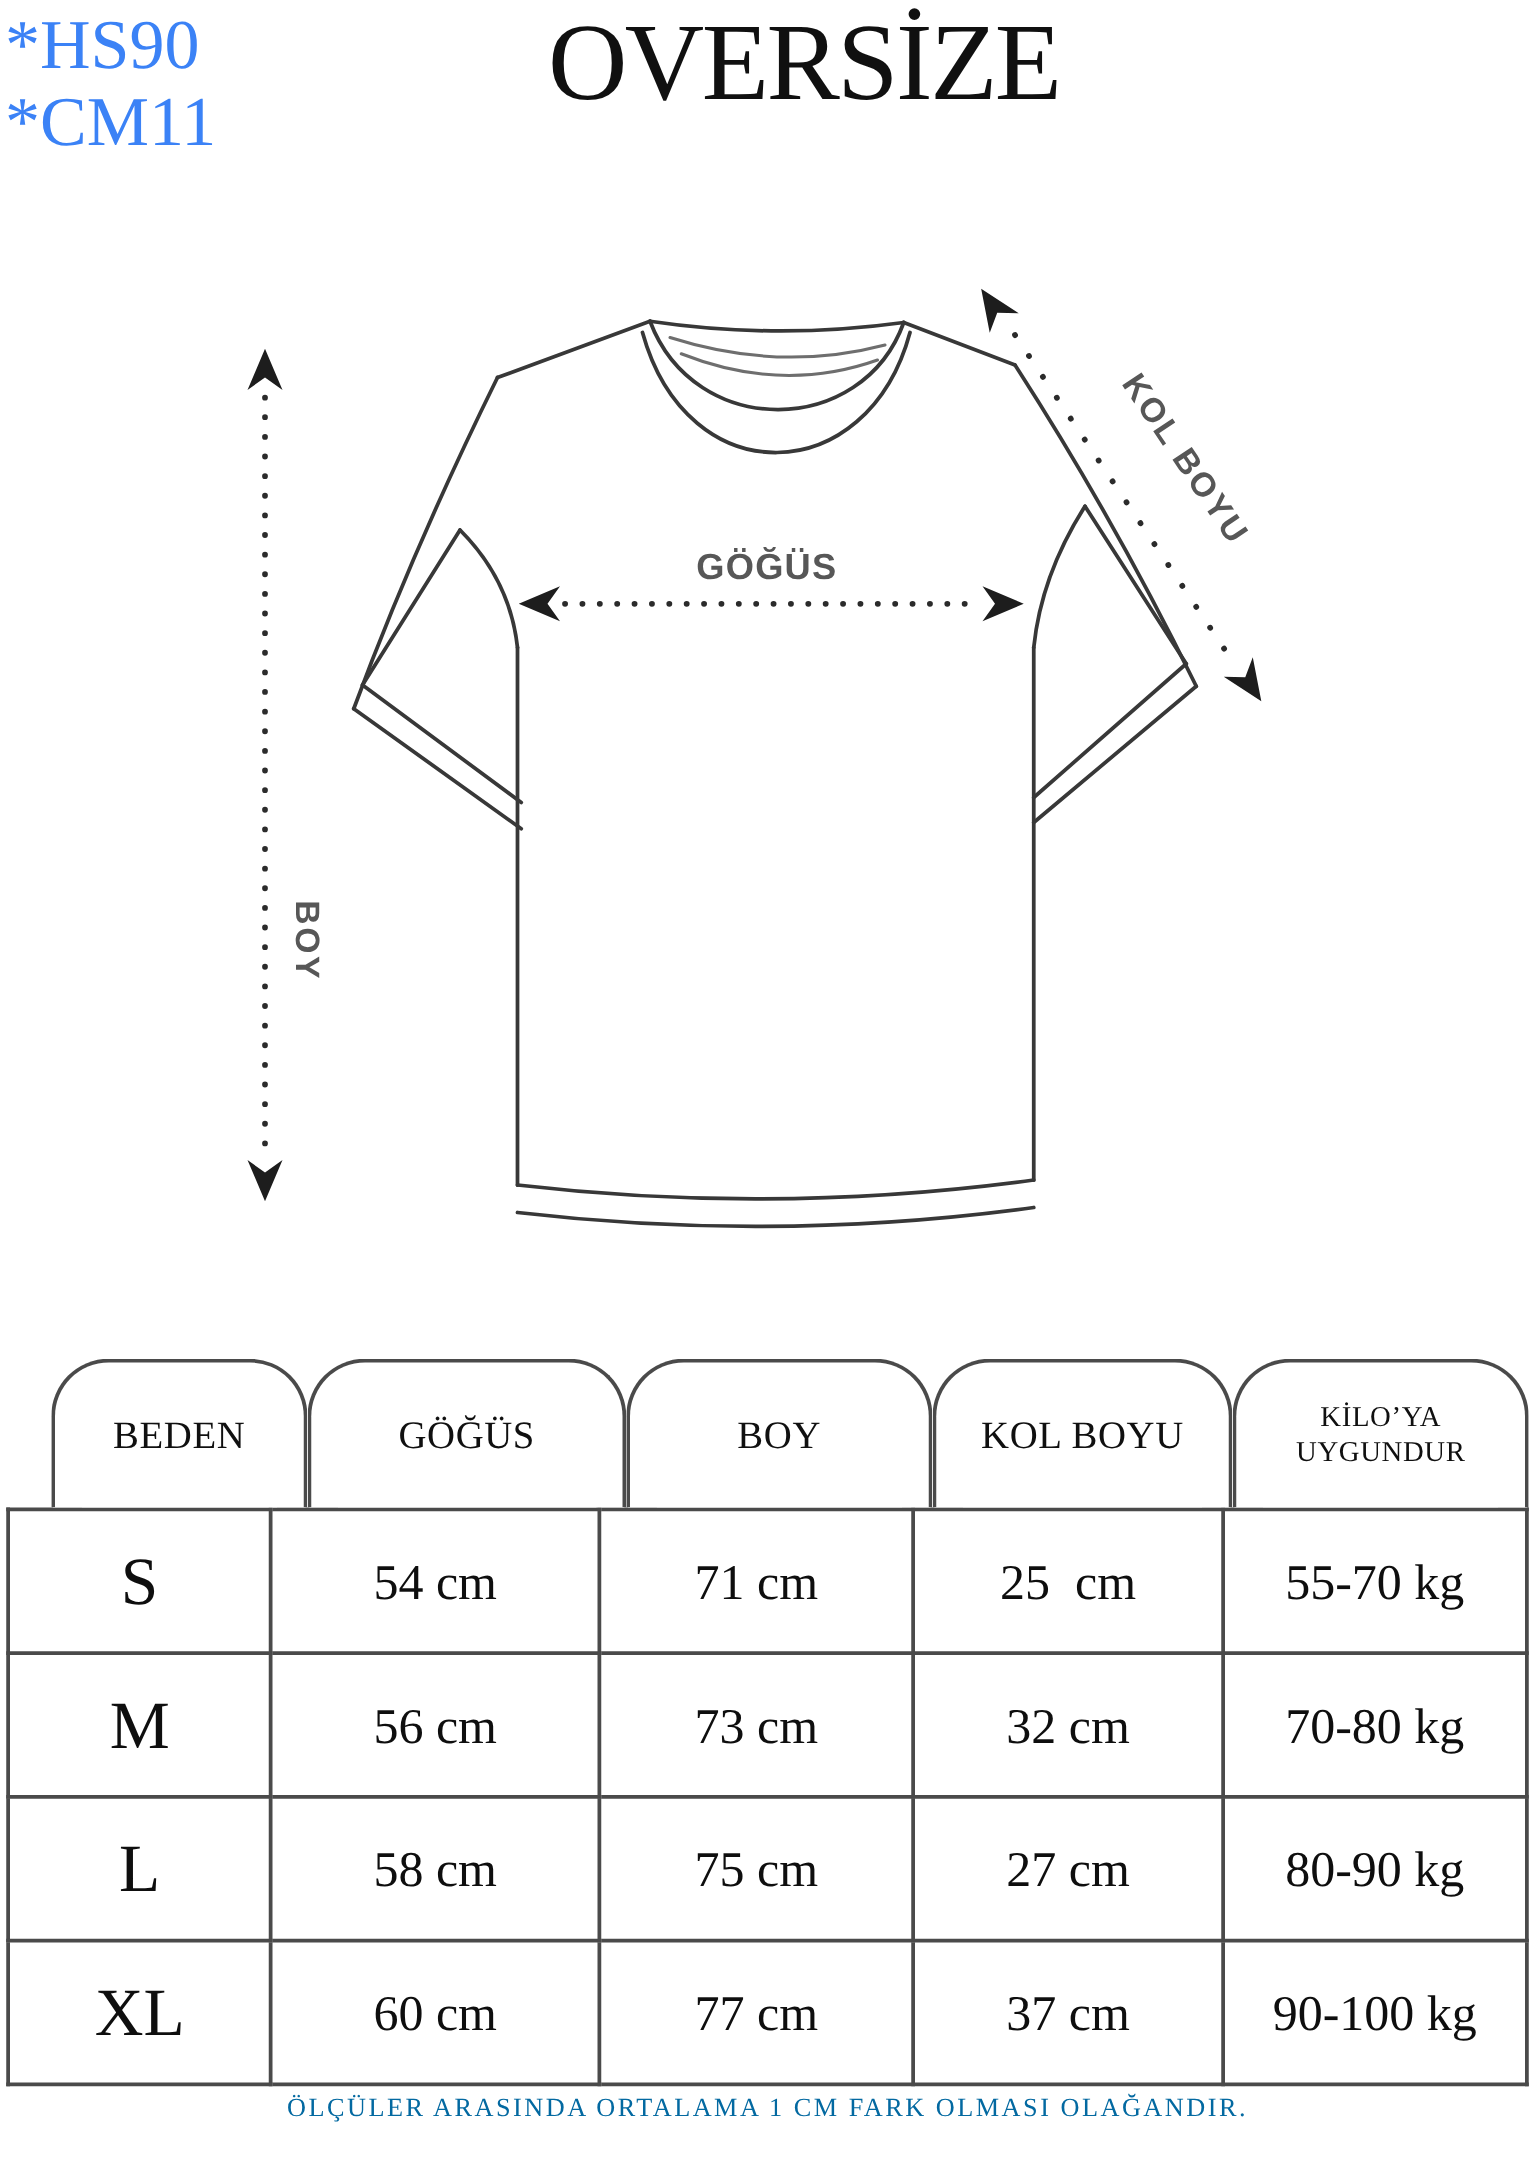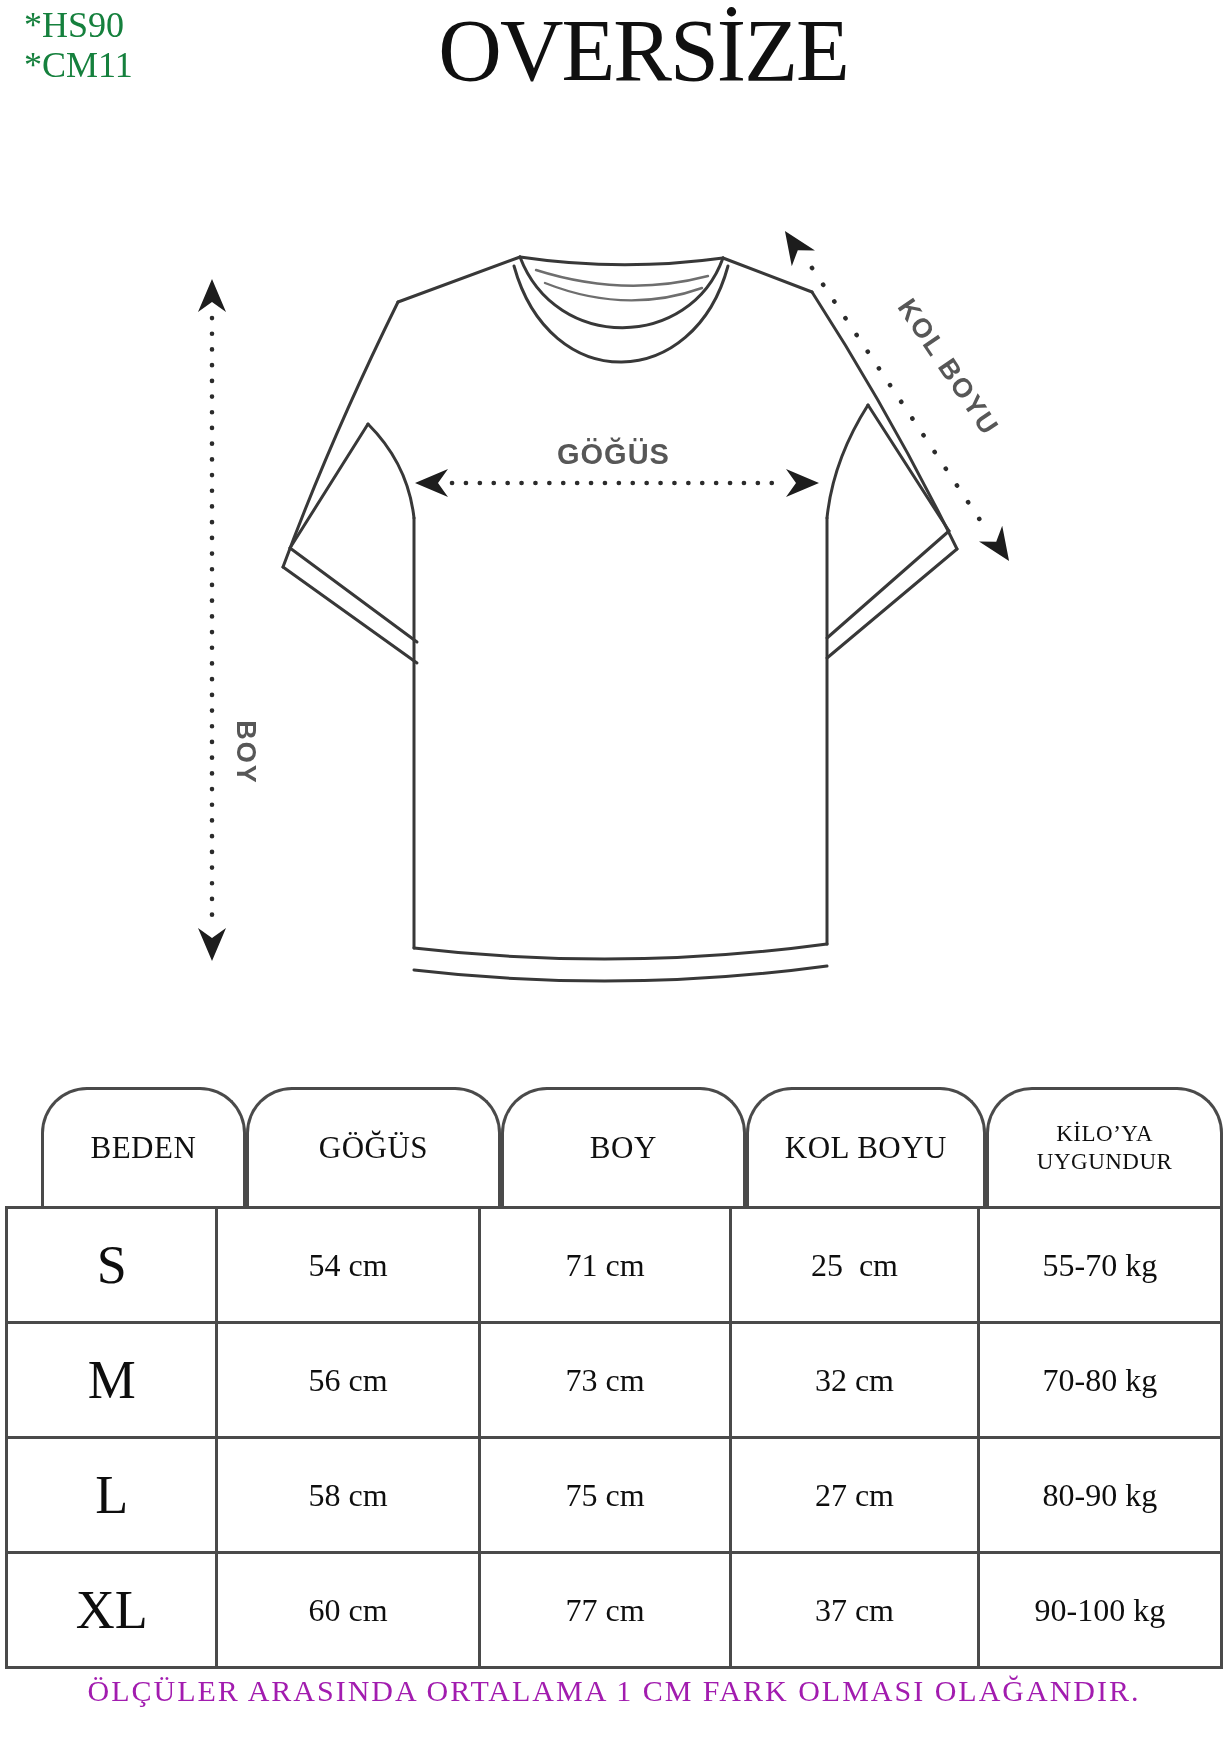--- a/index.html
+++ b/index.html
@@ -1,21 +1,21 @@
 <!DOCTYPE html>
 <html><head>
 <meta charset="utf-8">
 <style>
   html,body{margin:0;padding:0;background:#ffffff;}
   .page{
     position:relative;width:1228px;height:1738px;background:#ffffff;
     font-family:"Liberation Serif",serif;color:#111;overflow:hidden;
   }
   
-  .codes{position:absolute;top:6px;left:24px;font-size:36px;line-height:1.1;color:#15803d;}
+  .codes{position:absolute;top:6px;left:4px;font-size:56px;line-height:1.1;color:#3b82f6;}
   
   .title{
     position:absolute;top:0px;left:0;width:100%;text-align:center;
     font-size:88px;letter-spacing:-2px;color:#101010;padding-left:29px;
   }
   
   .dlabel{
     position:absolute;font-family:"Liberation Sans",sans-serif;font-weight:bold;
     color:#575757;text-align:center;
   }
@@ -30,27 +30,27 @@
     box-sizing:border-box;height:119px;background:#fff;
     border:3px solid #4a4a4a;border-bottom:none;border-radius:46px 46px 0 0;
     display:flex;align-items:center;justify-content:center;text-align:center;
   }
   .tab .h{font-size:31px;letter-spacing:0.5px;color:#101010;}
   .tab .h.small{font-size:23px;line-height:1.2;max-width:175px;}
   .c1{width:17.32%;margin-left:36px;} .c2{width:21.60%;} .c3{width:20.69%;} .c4{width:20.36%;} .c5{width:20.03%;text-align:center;}
   table.sz{width:100%;border-collapse:collapse;table-layout:fixed;}
   table.sz td{
     border:3px solid #4a4a4a;height:110px;text-align:center;vertical-align:middle;
-    font-family:"Liberation Serif",serif;font-size:32px;color:#0e0e0e;white-space:pre;
+    font-family:"Liberation Serif",serif;font-size:40px;color:#0e0e0e;white-space:pre;
   }
   table.sz td.size{font-size:54px;}
   
   .note{
     position:absolute;top:1674px;left:0;width:100%;text-align:center;
-    font-size:30px;letter-spacing:2px;color:#a21caf;
+    font-size:21px;letter-spacing:2px;color:#0369a1;
   }
 </style>
 </head>
 <body>
 
 <div class="page">
 
   <div class="codes">
     <div>*HS90</div>
     <div>*CM11</div>

